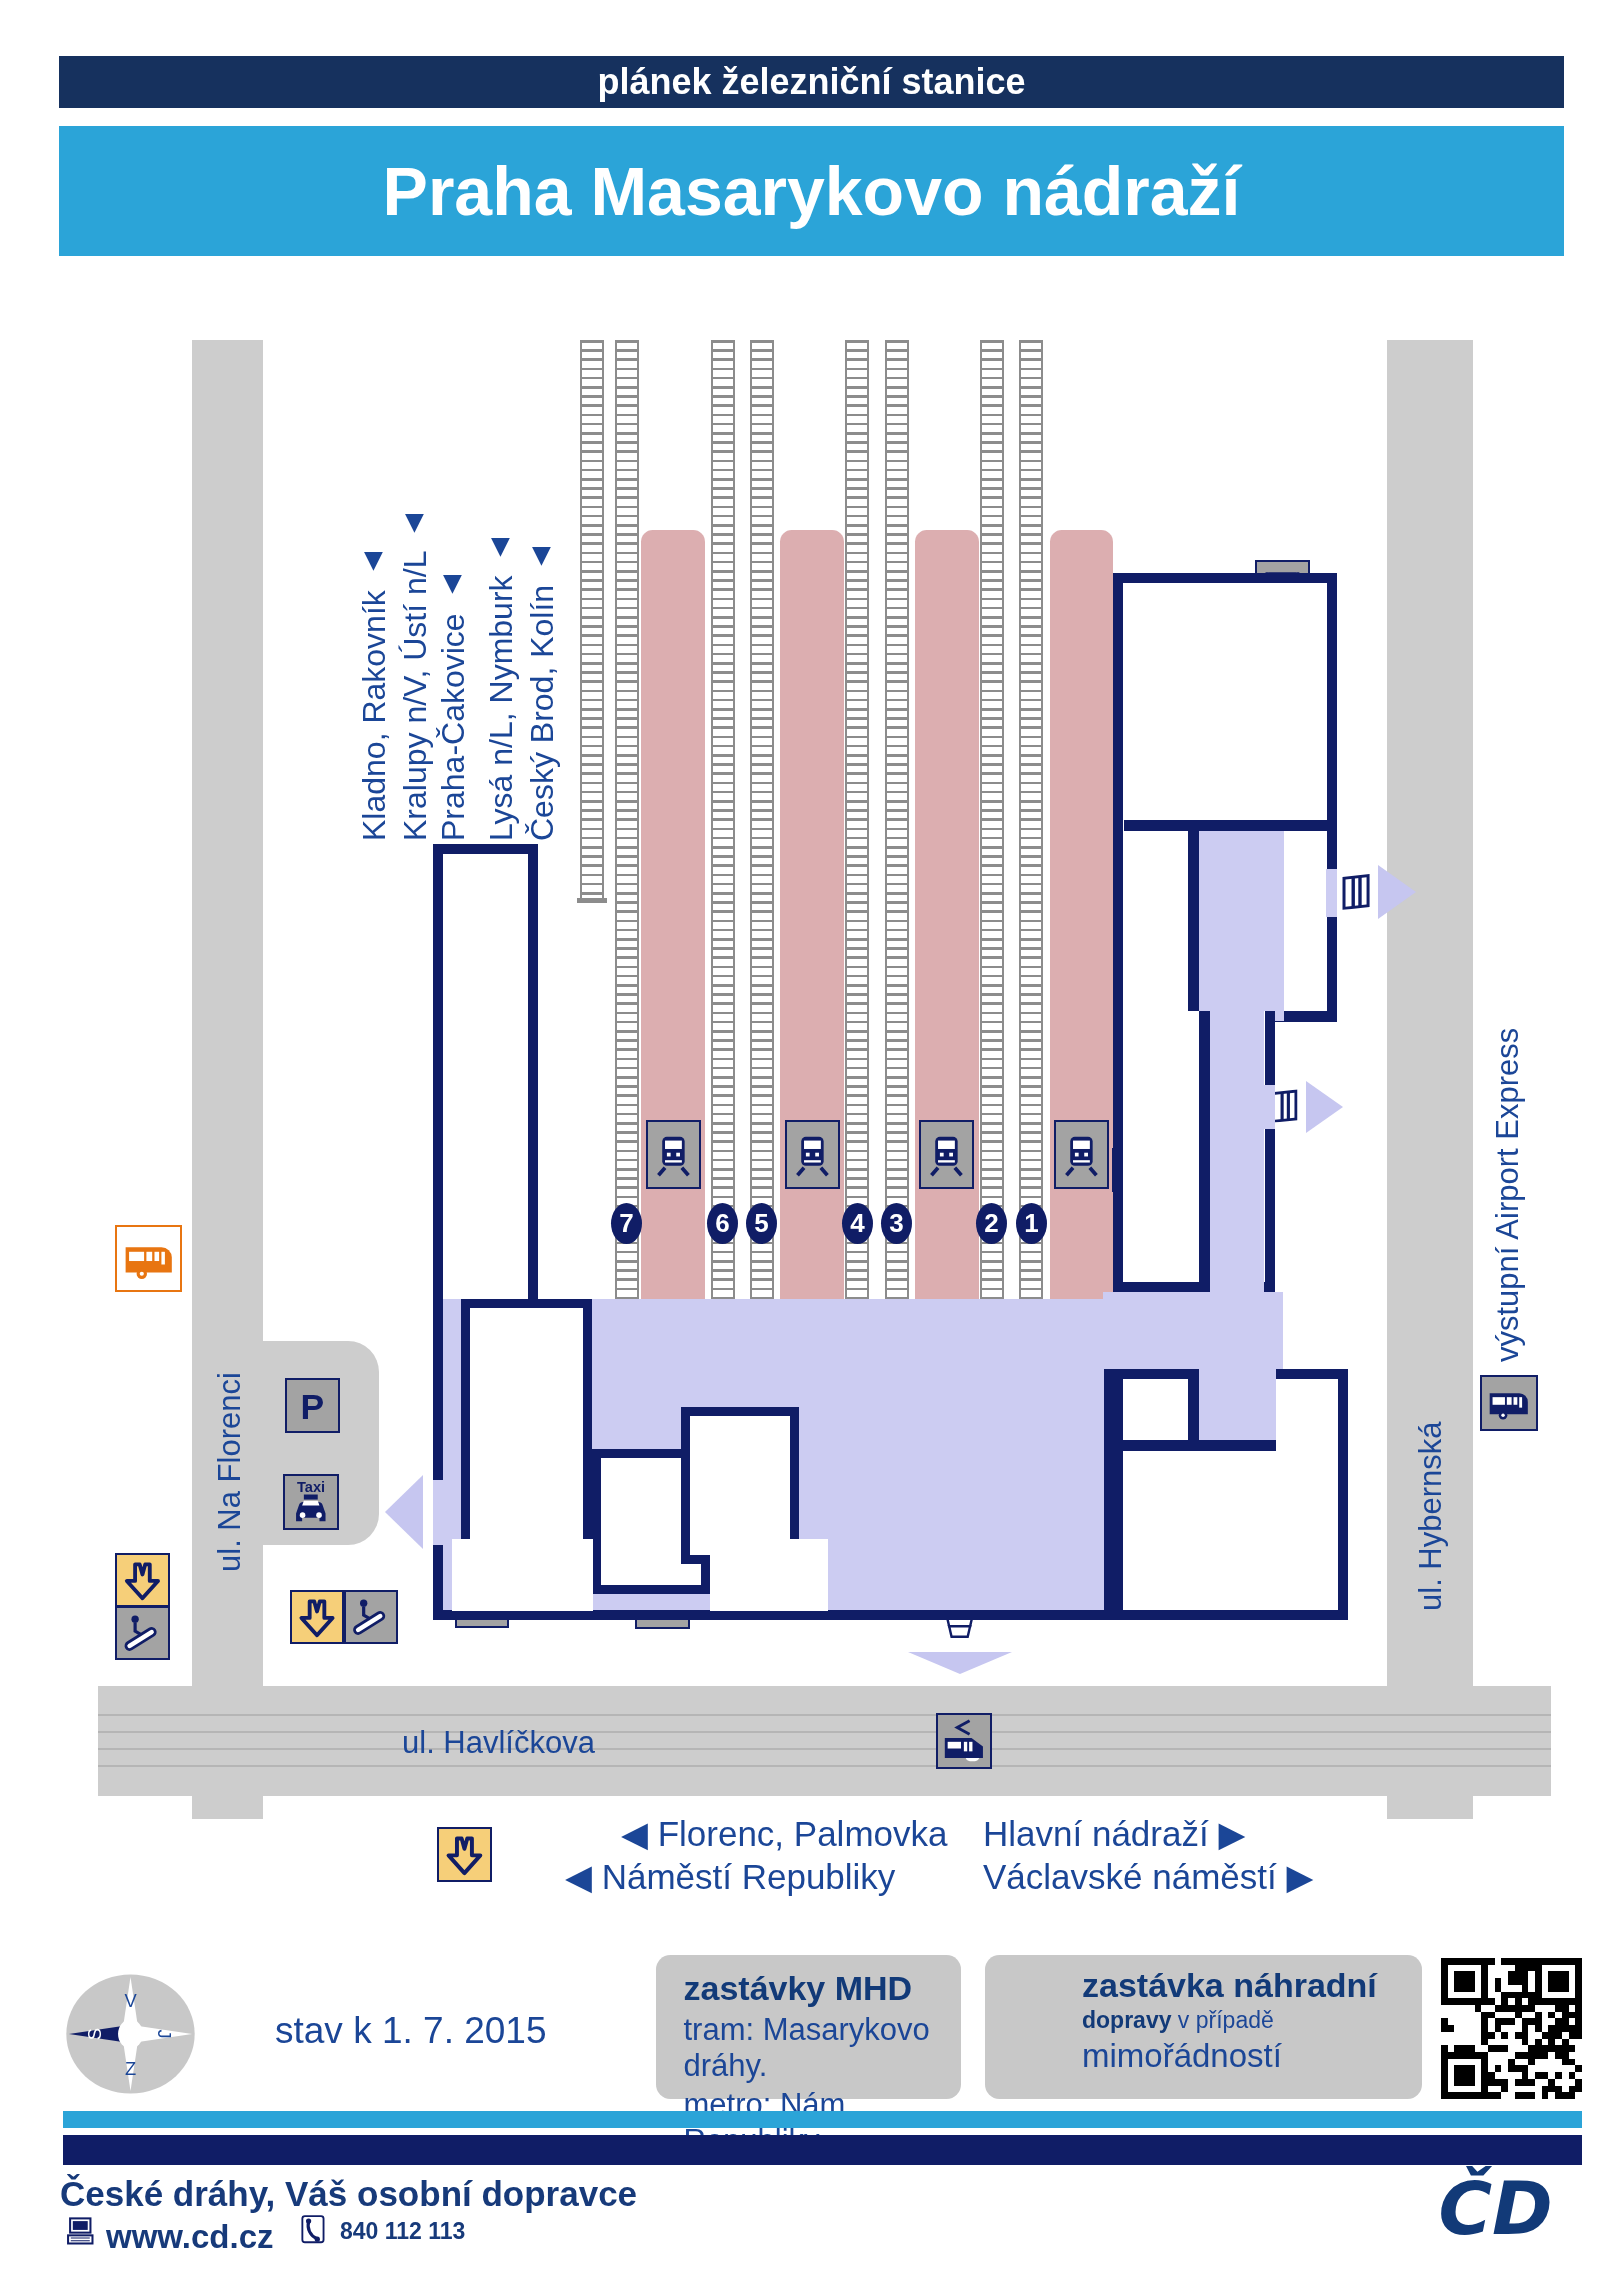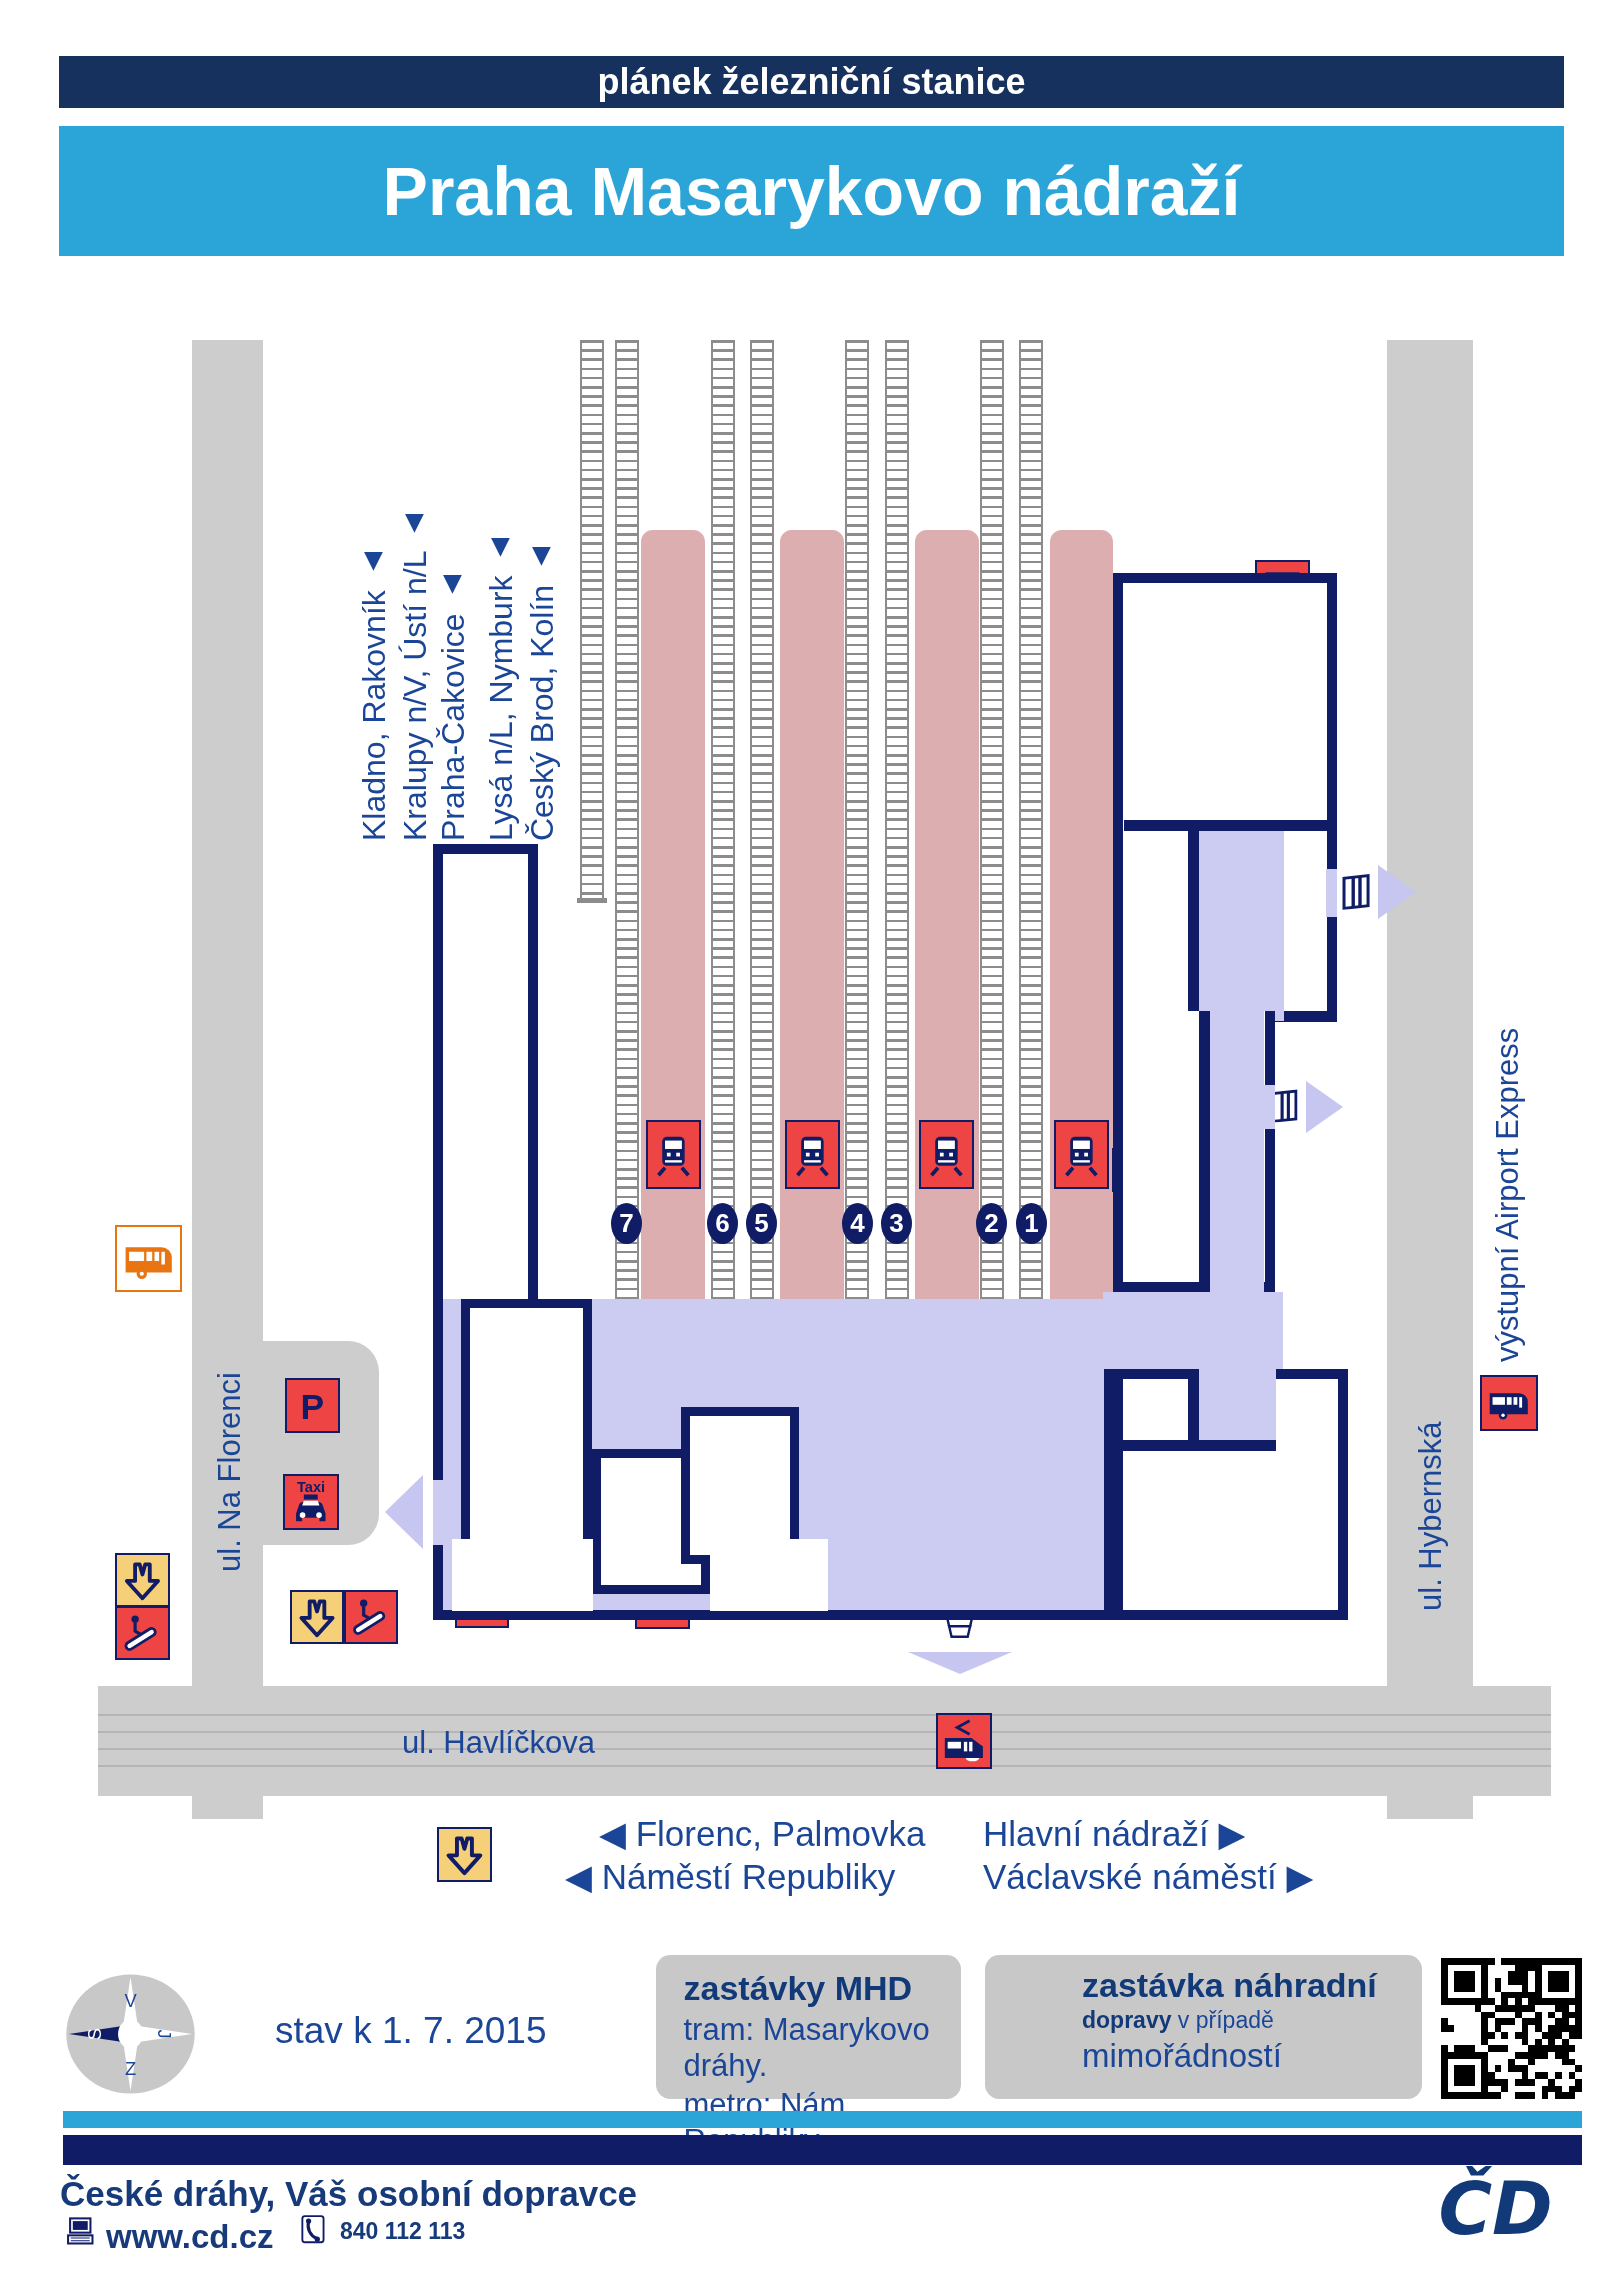--- a/index.html
+++ b/index.html
@@ -24,21 +24,21 @@
   .dest{writing-mode:vertical-rl;transform:rotate(180deg);color:var(--txt);font-size:32px;
     width:38px;white-space:nowrap;display:flex;align-items:center}
   .track{border-left:2.6px solid var(--rail);border-right:2.6px solid var(--rail);
     background:repeating-linear-gradient(to bottom,var(--rail) 0 2.6px,transparent 2.6px 9.2px)}
   .platform{background:var(--pink);border-radius:11.8px 11.8px 0 0}
   .badge{background:var(--navy);color:#fff;font-weight:bold;font-size:26px;border-radius:50%;
     display:flex;align-items:center;justify-content:center}
   .wall{background:var(--navy)}
   .lavfill{background:var(--lav)}
   .mapicon{display:flex;flex-direction:column;align-items:center;justify-content:center;color:var(--navy)}
-  .mapicon.box{background:#ef4444;border:2.6px solid var(--navy)}
+  .mapicon.box{background:#a3a3a3;border:2.6px solid var(--navy)}
   .mapicon.yellow{background:var(--yellow);border:2.6px solid var(--navy)}
   .mapicon.orange{color:var(--orange);background:#fff;border:2.6px solid var(--orange)}
   .mapicon svg{width:88%;height:88%;display:block}
   .mapicon .iconlabel{font-weight:bold;color:var(--navy);line-height:1;}
   .tri{width:0;height:0}
   .navtxt{color:var(--txt);font-size:35px;white-space:nowrap}
   .legendbox{background:var(--gray);border-radius:14.4px;color:var(--txt)}
   .stripe-cyan{background:var(--cyan)}
   .stripe-navy{background:var(--navy)}
   .ftxt{color:#173a7a;font-weight:bold;white-space:nowrap}
@@ -488,21 +488,21 @@
 
   <div class="abs lavfill" style="left:1326px;top:869px;width:10.5px;height:48px"></div>
   <div class="abs lavfill" style="left:1264px;top:1085px;width:10.5px;height:44px"></div>
 
   <div class="abs" style="left:461px;top:1299px;width:131px;height:294px;border:9.2px solid var(--navy);background:#fff"></div>
   <div class="abs" style="left:592px;top:1449px;width:118px;height:145px;border:9.2px solid var(--navy);background:#fff"></div>
   <div class="abs" style="left:681px;top:1407px;width:118px;height:157px;border:9.2px solid var(--navy);background:#fff"></div>
   <div class="abs" style="left:452px;top:1539px;width:141px;height:72px;background:#fff"></div>
   <div class="abs" style="left:710px;top:1539px;width:118px;height:72px;background:#fff"></div>
 
-  <div class="abs navtxt" style="left:599px;top:1814px">
+  <div class="abs navtxt" style="left:621px;top:1814px">
     <span>◀ Florenc, Palmovka</span></div>
   <div class="abs navtxt" style="left:983px;top:1814px">
     <span>Hlavní nádraží ▶</span></div>
   <div class="abs navtxt" style="left:565px;top:1857px">
     <span>◀ Náměstí Republiky</span></div>
   <div class="abs navtxt" style="left:983px;top:1857px">
     <span>Václavské náměstí ▶</span></div>
 
   <svg class="abs" style="left:65px;top:1973px" width="131" height="122" viewBox="0 0 200 186">
     <ellipse cx="100" cy="93" rx="98" ry="91" fill="#c8c8c8"></ellipse>

